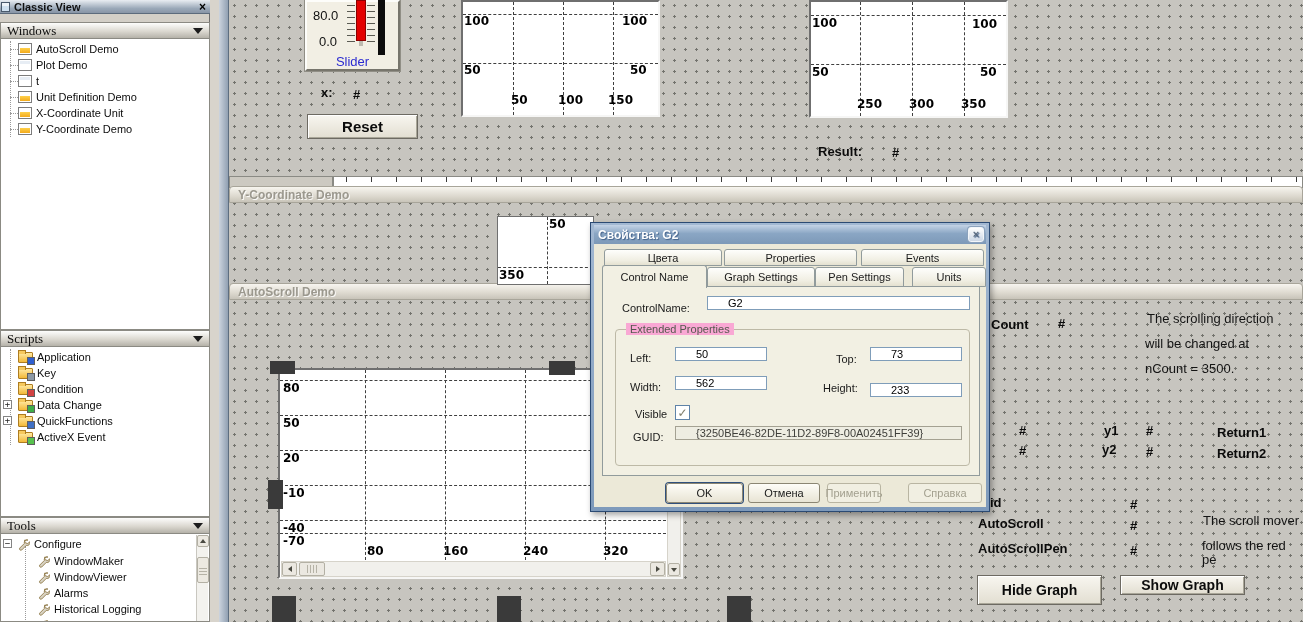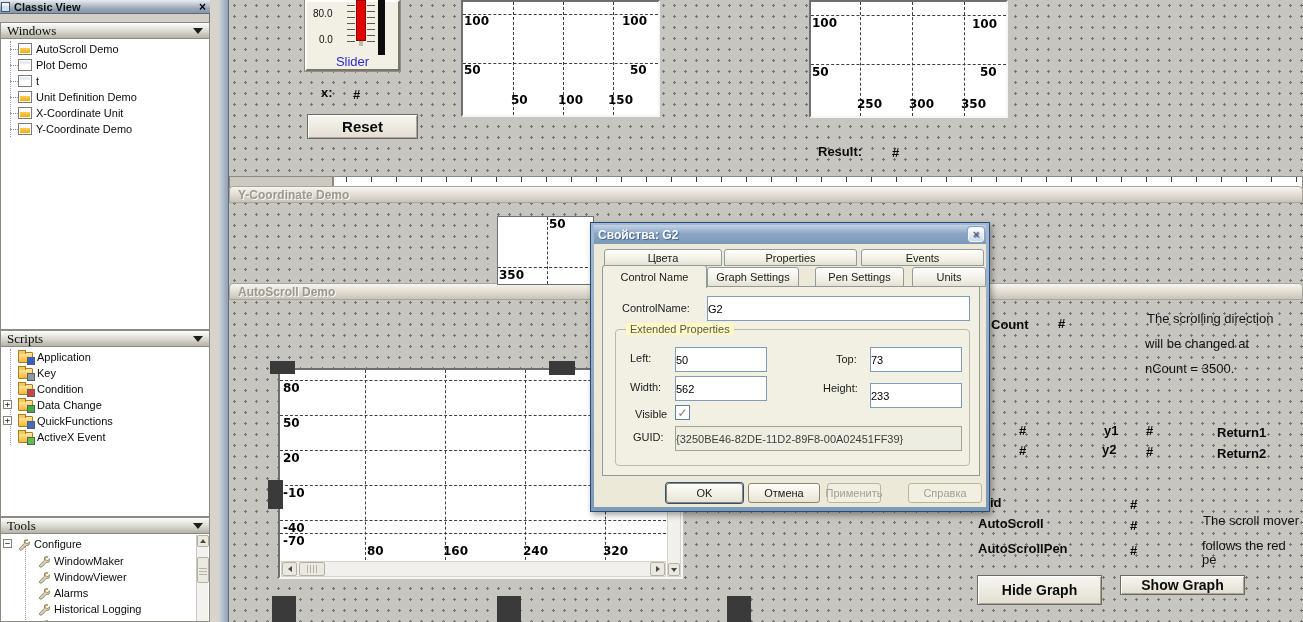--- a/index.html
+++ b/index.html
@@ -56,41 +56,41 @@
 .tri-d{width:0;height:0;border-left:3px solid transparent;border-right:3px solid transparent;border-top:4px solid #4a4a42}
 .tri-u{width:0;height:0;border-left:3px solid transparent;border-right:3px solid transparent;border-bottom:4px solid #4a4a42}
 .vgrip{width:10px;height:8px;background:repeating-linear-gradient(90deg,#b5b2a6 0 1px,transparent 1px 3px)}
 
 
 #slider-panel{left:305px;top:0;width:95px;height:71px;background:#f2efe4;border:2px solid;border-color:#fdfdfa #77756c #77756c #fdfdfa;box-shadow:0 0 0 1px #908e85}
 .slider-scale{position:absolute;width:8px;background:repeating-linear-gradient(0deg,#5a5a52 0 1px,transparent 1px 6px)}
 #slider-red{position:absolute;left:49px;top:-2px;width:10px;height:41px;background:#e30000;border:1px solid #8c0000}
 #slider-stem{position:absolute;left:52px;top:39px;width:4px;height:5px;background:#bdbab0}
 #slider-black{position:absolute;left:71px;top:-2px;width:7px;height:55px;background:#0c0c0c}
-.slabel{position:absolute;font-size:10px;color:#111}
+.slabel{position:absolute;font-size:13px;color:#111}
 #slider-caption{position:absolute;left:0;right:0;top:52px;text-align:center;font-size:13px;color:#2a2ad0}
 .canvas-bold{position:absolute;font-weight:bold;font-size:13px;color:#0b0b0b;line-height:14px}
 .canvas-text{position:absolute;font-size:13px;color:#141414;line-height:14px}
 .pbtn{position:absolute;background:linear-gradient(#f8f6f0,#e2ded1);border:1px solid #6d6a62;box-shadow:inset 1px 1px 0 #fff,inset -1px -1px 0 #a9a698;font-weight:bold;color:#0b0b0b;display:flex;align-items:center;justify-content:center;font-family:"Liberation Sans",sans-serif}
 .handle{position:absolute;background:#3a3a3a;z-index:30}
 
 
 #dialog{left:590px;top:222px;width:400px;height:290px;border:1px solid #2b4a73;background:linear-gradient(#a2b8d2,#7e9abb);padding:2px 3px 3px 3px;box-shadow:2px 3px 6px rgba(0,0,0,.35);z-index:40}
 #dlg-title{height:19px;display:flex;align-items:center;padding:0 2px 0 4px;font-size:12px;font-weight:bold;color:#fff;text-shadow:1px 1px 1px #44628a;background:linear-gradient(#c4d3e6,#8aa6c4 45%,#7d99b8)}
 #dlg-close{margin-left:auto;width:16px;height:15px;background:linear-gradient(#fefefe,#cdd8e6);border:1px solid #f2f6fa;border-radius:3px;box-shadow:0 0 0 1px #8ba2bd;font-size:11px;font-weight:bold;color:#5b6c80;display:flex;align-items:center;justify-content:center;line-height:11px}
 #dlg-body{position:relative;height:263px;background:#ece9d8;font-size:11px;color:#1a1a1a}
 .tab{position:absolute;height:17px;background:linear-gradient(#fefefc,#f0eee2 70%,#e4e1d0);border:1px solid #919b9c;border-radius:3px 3px 0 0;display:flex;align-items:center;justify-content:center;font-size:11px;color:#1a1a1a}
 .tab.row2{height:20px}
 .tab.active{background:#f2f0e3;border-bottom:none;z-index:6;height:23px}
 #dlg-panel{position:absolute;left:8px;top:42px;width:378px;height:190px;background:#f2f0e3;border:1px solid #919b9c;z-index:5}
 .dlabel{position:absolute;font-size:11px;color:#1a1a1a}
-.xpinput{position:absolute;height:25px;border:1px solid #7f9db9;background:#fff;font-family:"Liberation Sans",sans-serif;font-size:11px;color:#000;padding:0 0}
+.xpinput{position:absolute;height:14px;border:1px solid #7f9db9;background:#fff;font-family:"Liberation Sans",sans-serif;font-size:11px;color:#000;padding:0 20px}
 .xpinput.dim{background:#eeede2;border-color:#a4a192;color:#3e3e3a}
 .groupbox{position:absolute;border:1px solid #bdb9a6;border-radius:4px}
-.grouplabel{position:absolute;top:-7px;left:10px;background:#fef9c3;padding:0 4px;color:#55584e}
+.grouplabel{position:absolute;top:-7px;left:10px;background:#f9a8d4;padding:0 4px;color:#55584e}
 #dlg-check{position:absolute;width:15px;height:15px;background:#fff;border:1px solid #5f83a8;display:flex;align-items:center;justify-content:center;font-size:12px;color:#83816f;line-height:12px}
 .dlgbtn{position:absolute;height:20px;background:linear-gradient(#fefdf8,#e8e4d4);border:1px solid #8b8673;border-radius:3px;font-family:"Liberation Sans",sans-serif;font-size:11px;color:#1a1a1a;display:flex;align-items:center;justify-content:center}
 .dlgbtn.default{box-shadow:0 0 0 1px #30507c}
 .dlgbtn:disabled,.dlgbtn.disabled{color:#a3a08f;border-color:#b9b5a2;background:#f1efe2}
 </style>
 </head>
 <body>
 
 <div id="screen">
 
@@ -251,21 +251,21 @@
       <div class="tab" style="left:130px;top:5px;width:133px">
           <span>Properties</span>
         </div>
       <div class="tab" style="left:267px;top:5px;width:123px">
           <span>Events</span>
         </div>
 
       <div class="tab row2 active" style="left:8px;top:21px;width:105px">
           <span>Control Name</span>
         </div>
-      <div class="tab row2" style="left:113px;top:23px;width:92px">
+      <div class="tab row2" style="left:113px;top:23px;width:108px">
           <span>Graph Settings</span>
         </div>
       <div class="tab row2" style="left:221px;top:23px;width:89px">
           <span>Pen Settings</span>
         </div>
       <div class="tab row2" style="left:318px;top:23px;width:74px">
           <span>Units</span>
         </div>
 
       <div id="dlg-panel">

